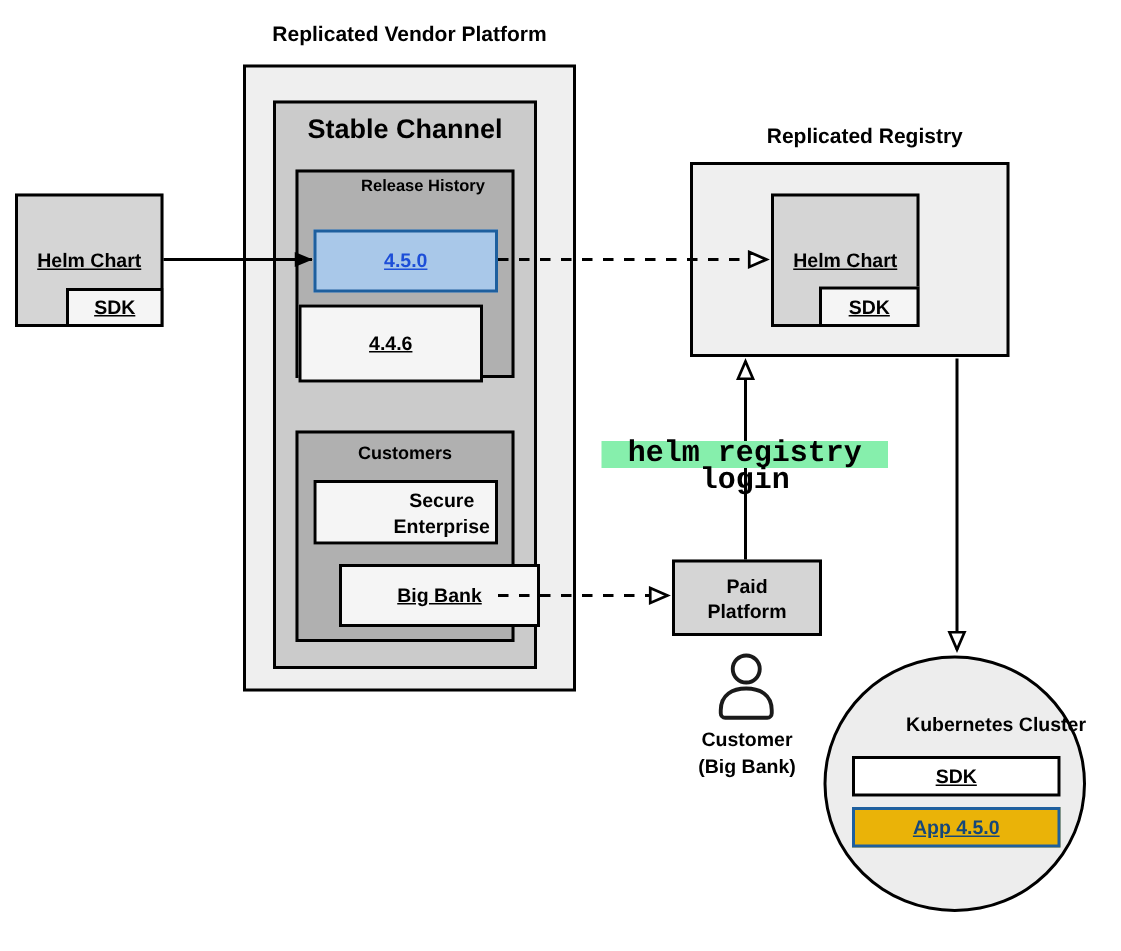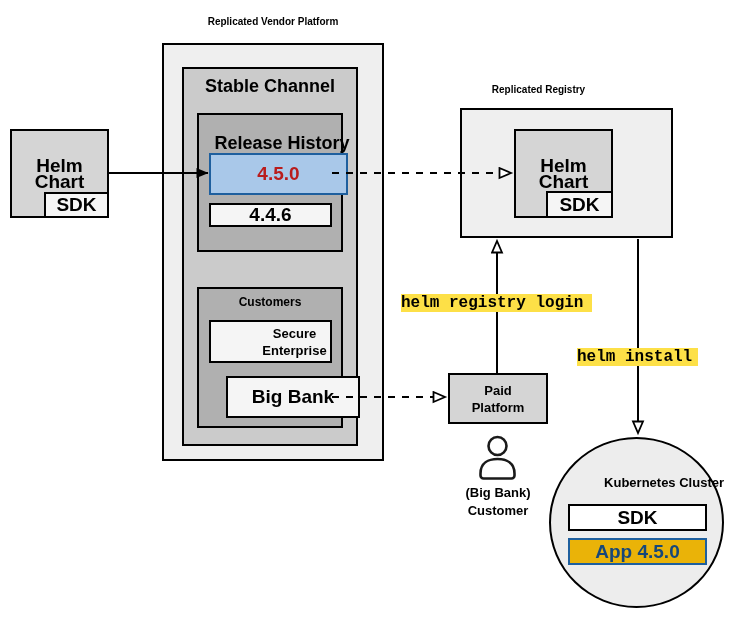--- a/index.html
+++ b/index.html
@@ -3,80 +3,80 @@
 <meta charset="utf-8">
 <style>
   html,body{margin:0;padding:0;background:#fff;}
   #canvas{
     position:relative;width:747px;height:634px;background:#ffffff;
     font-family:"Liberation Sans",sans-serif;font-weight:bold;color:#000;
     overflow:hidden;
   }
   .abs{position:absolute;box-sizing:border-box;}
   .box{border:2px solid #000;display:flex;align-items:center;justify-content:center;text-align:center;}
-  .title{font-size:10px;text-align:center;line-height:16px;}
+  .title{font-size:14px;text-align:center;line-height:16px;}
   .label{font-size:18px;text-align:center;line-height:16px;}
-  .small{font-size:19px;line-height:16px;}
+  .small{font-size:13px;line-height:16px;text-decoration:underline;}
   .two-line{flex-direction:column;line-height:17px;font-size:13px;}
   .fill-outer{background:#efefef;}
   .fill-mid{background:#cbcbcb;}
   .fill-dark{background:#b0b0b0;}
   .fill-chart{background:#d5d5d5;}
   .fill-light{background:#f5f5f5;}
   .hl-box{background:#a9c8e9;border-color:#1e5f9e;color:#16477a;}
   .circle{border:2px solid #000;border-radius:50%;background:#ededed;}
   .cmd{
     font-family:"Liberation Mono","DejaVu Sans Mono",monospace;
-    font-weight:bold;font-size:16px;line-height:18px;
-    background:#fde047;z-index:6;
+    font-weight:bold;font-size:20px;line-height:18px;text-align:center;
+    background:#86efac;z-index:6;
   }
   #arrows{position:absolute;left:0;top:0;z-index:5;pointer-events:none;}
 </style>
 </head>
 <body>
 
 <div id="canvas">
 
   <div class="abs title" style="left:162px;top:14px;width:222px;">Replicated Vendor Platform</div>
   <div class="abs box fill-outer" style="left:162px;top:43px;width:222px;height:418px;"></div>
 
   <div class="abs box fill-mid" style="left:182px;top:67px;width:176px;height:379px;"></div>
   <div class="abs label" style="left:182px;top:78px;width:176px;">Stable Channel</div>
 
   <div class="abs box fill-dark" style="left:197px;top:113px;width:146px;height:139px;"></div>
-  <div class="abs label" style="left:197px;top:135px;width:170px;font-size:18px;">Release History</div>
+  <div class="abs label" style="left:197px;top:116px;width:170px;font-size:11px;">Release History</div>
 
-  <div class="abs box small hl-box" style="left: 209px; top: 153px; width: 139px; height: 42px; background: rgb(169, 200, 233); border-color: rgb(30, 95, 158); color: #b91c1c;">4.5.0</div>
-  <div class="abs box small fill-light" style="left:209px;top:203px;width:123px;height:24px;">4.4.6</div>
+  <div class="abs box small hl-box" style="left: 209px; top: 153px; width: 123px; height: 42px; background: rgb(169, 200, 233); border-color: rgb(30, 95, 158); color: #1d4ed8;">4.5.0</div>
+  <div class="abs box small fill-light" style="left:199px;top:203px;width:123px;height:52px;">4.4.6</div>
 
   <div class="abs box fill-dark" style="left:197px;top:287px;width:146px;height:141px;"></div>
   <div class="abs label" style="left:197px;top:294px;width:146px;font-size:12px;">Customers</div>
 
   <div class="abs box two-line fill-light" style="left:209px;top:320px;width:123px;height:43px;padding-left:48px;">
     <span>Secure</span>
     <span>Enterprise</span>
   </div>
   <div class="abs box small fill-light" style="left:226px;top:376px;width:134px;height:42px;">Big Bank</div>
 
   <div class="abs box small fill-chart" style="left:10px;top:129px;width:99px;height:89px;">Helm Chart</div>
   <div class="abs box small fill-light" style="left:44px;top:192px;width:65px;height:26px;">SDK</div>
 
-  <div class="abs title" style="left:432px;top:82px;width:213px;">Replicated Registry</div>
+  <div class="abs title" style="left:470px;top:82px;width:213px;">Replicated Registry</div>
   <div class="abs box fill-outer" style="left:460px;top:108px;width:213px;height:130px;"></div>
   <div class="abs box small fill-chart" style="left:514px;top:129px;width:99px;height:89px;">Helm Chart</div>
   <div class="abs box small fill-light" style="left:546px;top:191px;width:67px;height:27px;">SDK</div>
 
   <div class="abs box two-line fill-chart" style="left:448px;top:373px;width:100px;height:51px;">
     <span>Paid</span>
     <span>Platform</span>
   </div>
 
   <div class="abs" style="left:437px;top:484px;width:122px;text-align:center;font-size:13px;line-height:18px;">
+    <div>Customer</div>
     <div>(Big Bank)</div>
-    <div>Customer</div>
   </div>
 
   <div class="abs circle" style="left:549px;top:437px;width:175px;height:171px;"></div>
   <div class="abs" style="left:549px;top:475px;width:175px;text-align:right;font-size:13px;">Kubernetes Cluster</div>
   <div class="abs box small" style="left:568px;top:504px;width:139px;height:27px;background:#fff;">SDK</div>
   <div class="abs box small hl-box" style="left: 568px; top: 538px; width: 139px; height: 27px; background: #eab308; border-color: rgb(30, 95, 158); color: rgb(22, 71, 122);">App 4.5.0</div>
 
   <svg id="arrows" width="747" height="634" viewBox="0 0 747 634">
     <defs>
       <marker id="mClosed" markerUnits="userSpaceOnUse" markerWidth="16" markerHeight="14" refX="12.5" refY="6" orient="auto">
@@ -91,15 +91,14 @@
     <line x1="332" y1="397" x2="445" y2="397" stroke="#000" stroke-width="2" stroke-dasharray="7,7" marker-end="url(#mOpen)"></line>
     <line x1="497" y1="373" x2="497" y2="241" stroke="#000" stroke-width="2" marker-end="url(#mOpen)"></line>
     <line x1="638" y1="239" x2="638" y2="433" stroke="#000" stroke-width="2" marker-end="url(#mOpen)"></line>
     <g>
       <circle cx="497.5" cy="446" r="9" fill="#fff" stroke="#1a1a1a" stroke-width="2.6"></circle>
       <path d="M480.5 473.5 c0,-10.5 8,-14.5 17,-14.5 s17,4 17,14.5 v2 a3,3 0 0 1 -3,3 h-28 a3,3 0 0 1 -3,-3 z" fill="#fff" stroke="#1a1a1a" stroke-width="2.6" stroke-linejoin="round"></path>
     </g>
   </svg>
 
   <div class="abs cmd" style="left:401px;top:294px;width:191px;height:18px;">helm registry login</div>
-  <div class="abs cmd" style="left:577px;top:348px;width:121px;height:18px;">helm install</div>
 
 </div>
 
 </body></html>

